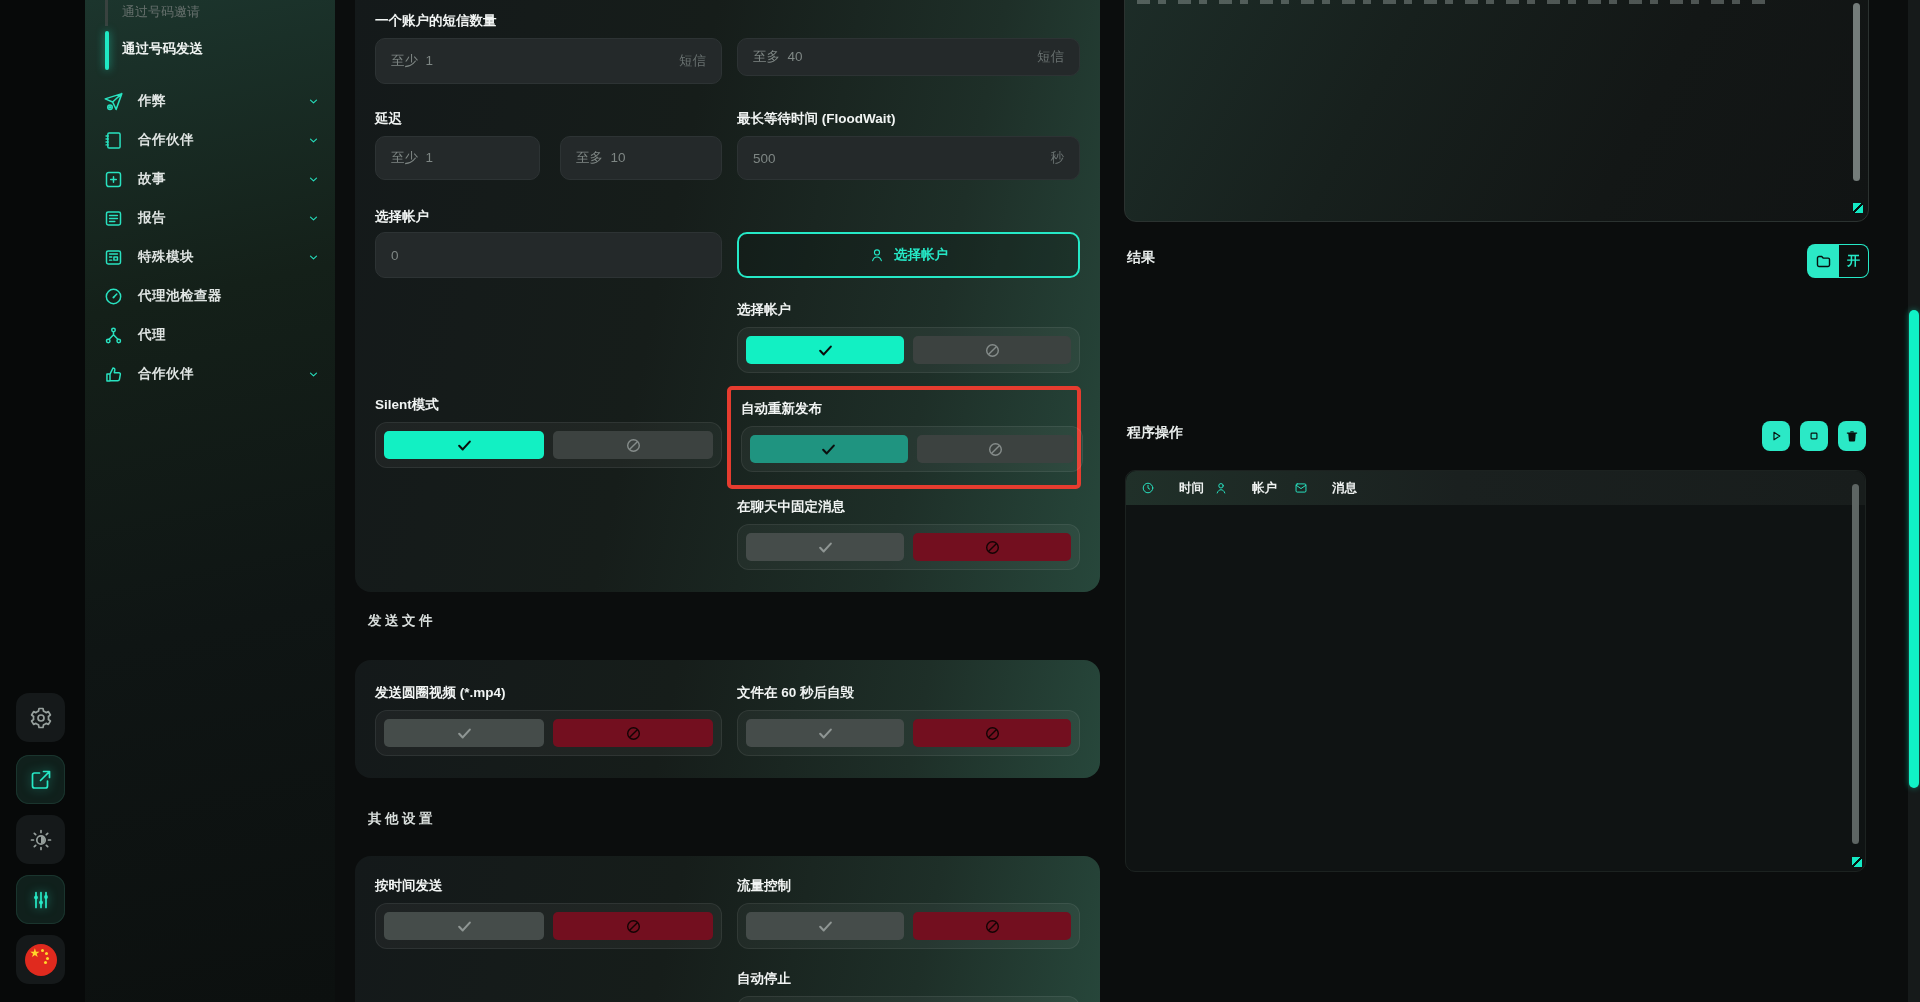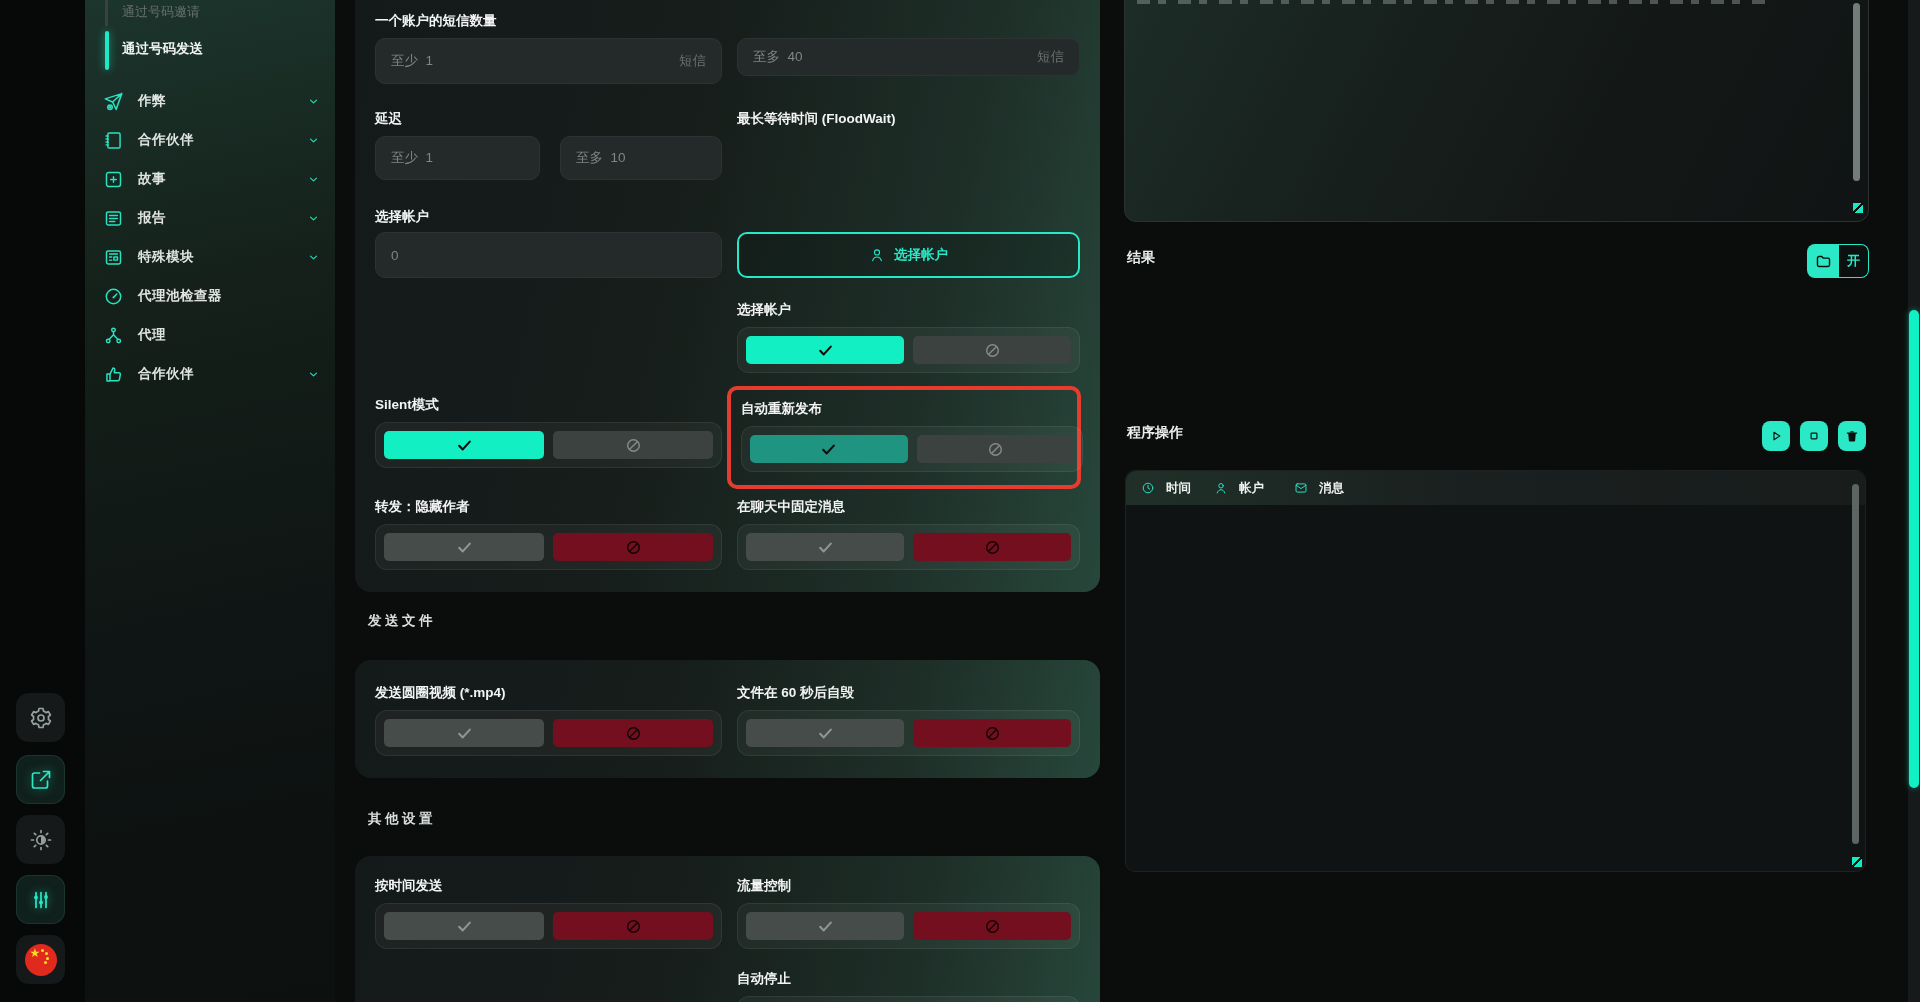--- a/index.html
+++ b/index.html
@@ -58,21 +58,21 @@
   .tgl{height:46px;border-radius:12px;background:rgba(255,255,255,.045);
        border:1px solid rgba(255,255,255,.07);padding:8px;display:flex;gap:9px;width:100%;}
   .tgl-btn{flex:1;border-radius:5px;display:flex;align-items:center;justify-content:center;cursor:pointer;}
   .tgl-btn svg{width:17px;height:17px;}
   .s-yes .tgl-yes{background:#12f0c3;color:#0a0d0c;}
   .s-yes .tgl-no{background:#3c4240;color:#858c8a;}
   .s-yes_dim .tgl-yes{background:#1f9480;color:#0b0e0d;}
   .s-yes_dim .tgl-no{background:#3c4240;color:#858c8a;}
   .s-no .tgl-yes{background:#454c4a;color:#8f9694;}
   .s-no .tgl-no{background:#730f1f;color:#140404;}
-  .hl-slot{border:4px solid #e63c2f;border-radius:10px;padding:10px 2px 13px 10px;}
+  .hl-slot{border:4px solid #e63c2f;border-radius:5px;padding:10px 2px 13px 10px;}
   .hl-slot .tgl{width:342px;}
 
   
   .ta{position:absolute;left:1124px;top:-20px;width:745px;height:242px;border-radius:12px;
       border:1px solid #2b3230;overflow:hidden;cursor:text;
       background:linear-gradient(118deg,#1d2d28 0%,#17201d 35%,#131716 68%,#111414 100%);}
   .ta-cliptext{position:absolute;left:12px;top:19px;width:630px;height:4px;opacity:.45;
       background:repeating-linear-gradient(90deg,#96a09d 0 13px,transparent 13px 21px,#96a09d 21px 29px,transparent 29px 41px);}
   .ta-thumb{position:absolute;right:8px;top:22px;width:7px;height:178px;background:#747c7a;border-radius:4px;}
   .ta-resize,.ot-resize{position:absolute;width:10px;height:10px;background:#14e9c4;
@@ -86,21 +86,21 @@
   .res-open{width:30px;height:34px;border:1.5px solid #25e9c7;border-left:none;border-radius:0 8px 8px 0;
             background:#0c100f;color:#25e9c7;font-size:13px;font-weight:700;display:flex;
             align-items:center;justify-content:center;cursor:pointer;}
   .op-btn{position:absolute;top:421px;width:28px;height:30px;border-radius:8px;background:#2be9c6;
           color:#07120f;display:flex;align-items:center;justify-content:center;cursor:pointer;}
   .op-btn svg{width:14px;height:14px;}
   .optable{position:absolute;left:1125px;top:470px;width:741px;height:402px;border-radius:10px;
            background:#0f1313;border:1px solid #1c2220;}
   .ot-head{position:absolute;left:0;top:0;width:100%;height:34px;border-radius:10px 10px 0 0;
            background:linear-gradient(90deg,#203029 0%,#1a201f 45%,#181d1c 100%);}
-  .ot-col{position:absolute;top:0;height:34px;display:flex;align-items:center;gap:11px;}
+  .ot-col{position:absolute;top:0;height:34px;display:flex;align-items:center;gap:24px;}
   .ot-col svg{width:14px;height:14px;color:#27e2c0;}
   .ot-col span{font-size:12.5px;font-weight:700;color:#eef1f0;}
   .ot-thumb{position:absolute;right:6px;top:13px;width:7px;height:360px;background:#5d6563;border-radius:4px;}
   .ot-resize{right:3px;bottom:4px;}
 
   
   .pagebar{position:absolute;right:0;top:0;width:12px;height:100%;background:#161a1a;}
   .pagethumb{position:absolute;left:1px;top:310px;width:10px;height:478px;border-radius:5px;
              background:#10f2c6;box-shadow:0 0 6px rgba(16,242,198,.45);cursor:grab;}
 </style>
@@ -278,20 +278,24 @@
     </div>
 
     <div class="f-label" style="left:20px;top:130px">延迟</div>
     <div class="f-label" style="left:382px;top:130px">最长等待时间 (FloodWait)</div>
     <div class="input" style="left:20px;top:156px;width:165px;height:44px">
       <span class="in-val">至少  1</span>
     </div>
     <div class="input" style="left:205px;top:156px;width:162px;height:44px">
       <span class="in-val">至多  10</span>
     </div>
+    <div class="input" style="left:382px;top:156px;width:343px;height:44px">
+      <span class="in-val">500</span>
+      <span class="in-suf">秒</span>
+    </div>
 
     <div class="f-label" style="left:20px;top:228px">选择帐户</div>
     <div class="input" style="left:20px;top:252px;width:347px;height:46px">
       <span class="in-val">0</span>
     </div>
     <div class="sel-btn" style="left:382px;top:252px;width:343px;height:46px">
       <span>
           <svg viewBox="0 0 24 24" fill="none" stroke="currentColor" stroke-width="1.7" stroke-linecap="round" stroke-linejoin="round">
             <circle cx="12" cy="8.2" r="3.8"></circle>
             <path d="M5.5 20.5c1.2-3.8 3.8-5.5 6.5-5.5s5.3 1.7 6.5 5.5"></path>
@@ -353,40 +357,20 @@
           <div class="tgl-btn tgl-no">
             <span>
               <svg viewBox="0 0 24 24" fill="none" stroke="currentColor" stroke-width="1.7" stroke-linecap="round" stroke-linejoin="round">
                 <circle cx="12" cy="12" r="8.2" stroke-width="2"></circle>
                 <path d="M7 17L17 7" stroke-width="2"></path>
               </svg>
             </span>
           </div>
         </div>
       </div>
-    <div class="tslot" style="left:20px;top:518px;width:347px">
-        <div class="t-label">转发：隐藏作者</div>
-        <div class="tgl s-no">
-          <div class="tgl-btn tgl-yes">
-            <span>
-              <svg viewBox="0 0 24 24" fill="none" stroke="currentColor" stroke-width="1.7" stroke-linecap="round" stroke-linejoin="round">
-                <path d="M4.5 12.5l5 5 10-11" stroke-width="3"></path>
-              </svg>
-            </span>
-          </div>
-          <div class="tgl-btn tgl-no">
-            <span>
-              <svg viewBox="0 0 24 24" fill="none" stroke="currentColor" stroke-width="1.7" stroke-linecap="round" stroke-linejoin="round">
-                <circle cx="12" cy="12" r="8.2" stroke-width="2"></circle>
-                <path d="M7 17L17 7" stroke-width="2"></path>
-              </svg>
-            </span>
-          </div>
-        </div>
-      </div>
     <div class="tslot" style="left:382px;top:518px;width:343px">
         <div class="t-label">在聊天中固定消息</div>
         <div class="tgl s-no">
           <div class="tgl-btn tgl-yes">
             <span>
               <svg viewBox="0 0 24 24" fill="none" stroke="currentColor" stroke-width="1.7" stroke-linecap="round" stroke-linejoin="round">
                 <path d="M4.5 12.5l5 5 10-11" stroke-width="3"></path>
               </svg>
             </span>
           </div>

